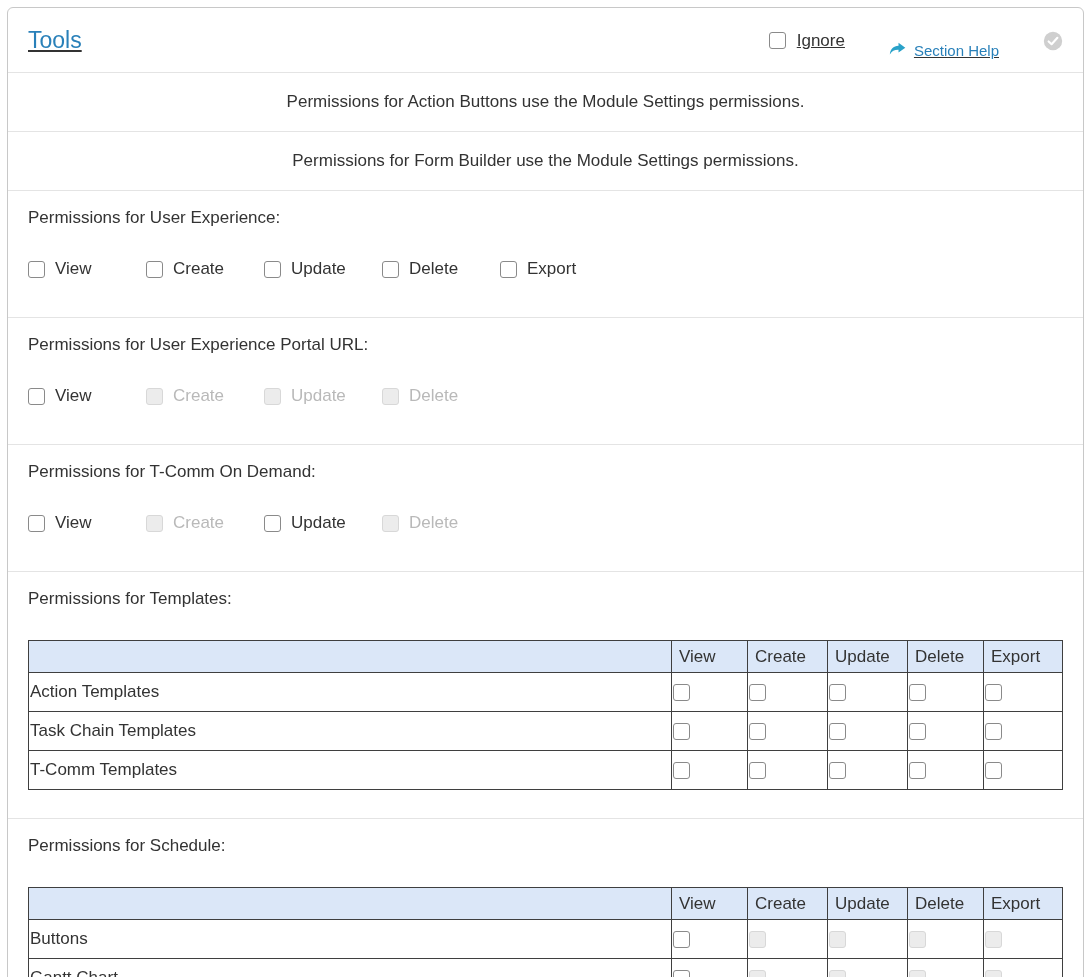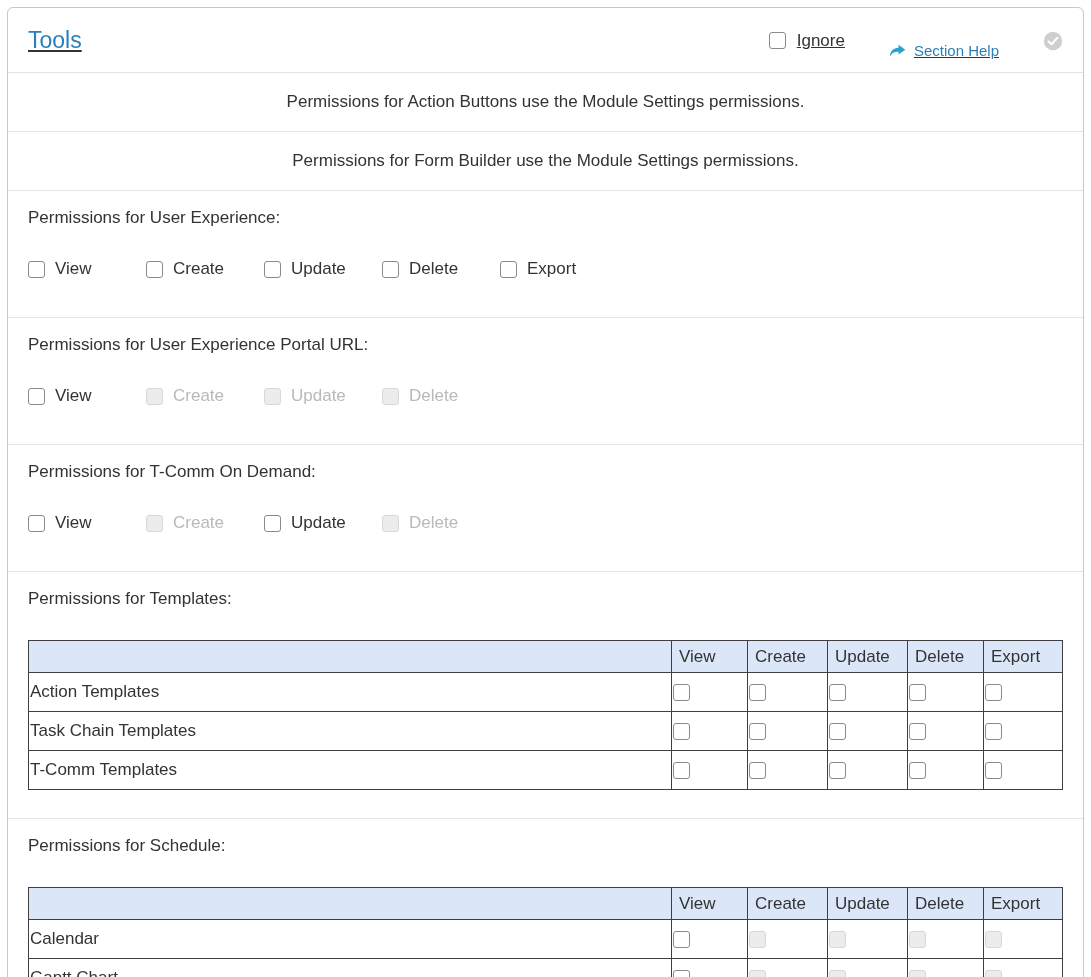--- a/index.html
+++ b/index.html
@@ -45,21 +45,21 @@
     gap:44px;
   }
   .ignore-wrap{
     display:flex;
     align-items:center;
     gap:11px;
     cursor:pointer;
   }
   .section-help{
     display:flex;
-    align-items:center;
+    align-items:flex-start;
     gap:8px;
     color:var(--accent);
     font-size:15px;
     text-decoration:none;
     cursor:pointer;
     margin-top:20px;
   }
   .section-help svg{color:var(--arrow);display:block;}
   .collapse-btn{display:inline-flex;cursor:pointer;}
   .divider{border-top:1px solid var(--divider);}
@@ -329,21 +329,21 @@
           <th></th>
           <th>View</th>
           <th>Create</th>
           <th>Update</th>
           <th>Delete</th>
           <th>Export</th>
         </tr>
       </thead>
       <tbody>
         <tr>
-          <td class="row-name">Calendar</td>
+          <td class="row-name">Buttons</td>
           <td class="cb-cell">
               <span class="cb"></span>
             </td>
           <td class="cb-cell">
               <span class="cb disabled"></span>
             </td>
           <td class="cb-cell">
               <span class="cb disabled"></span>
             </td>
           <td class="cb-cell">

